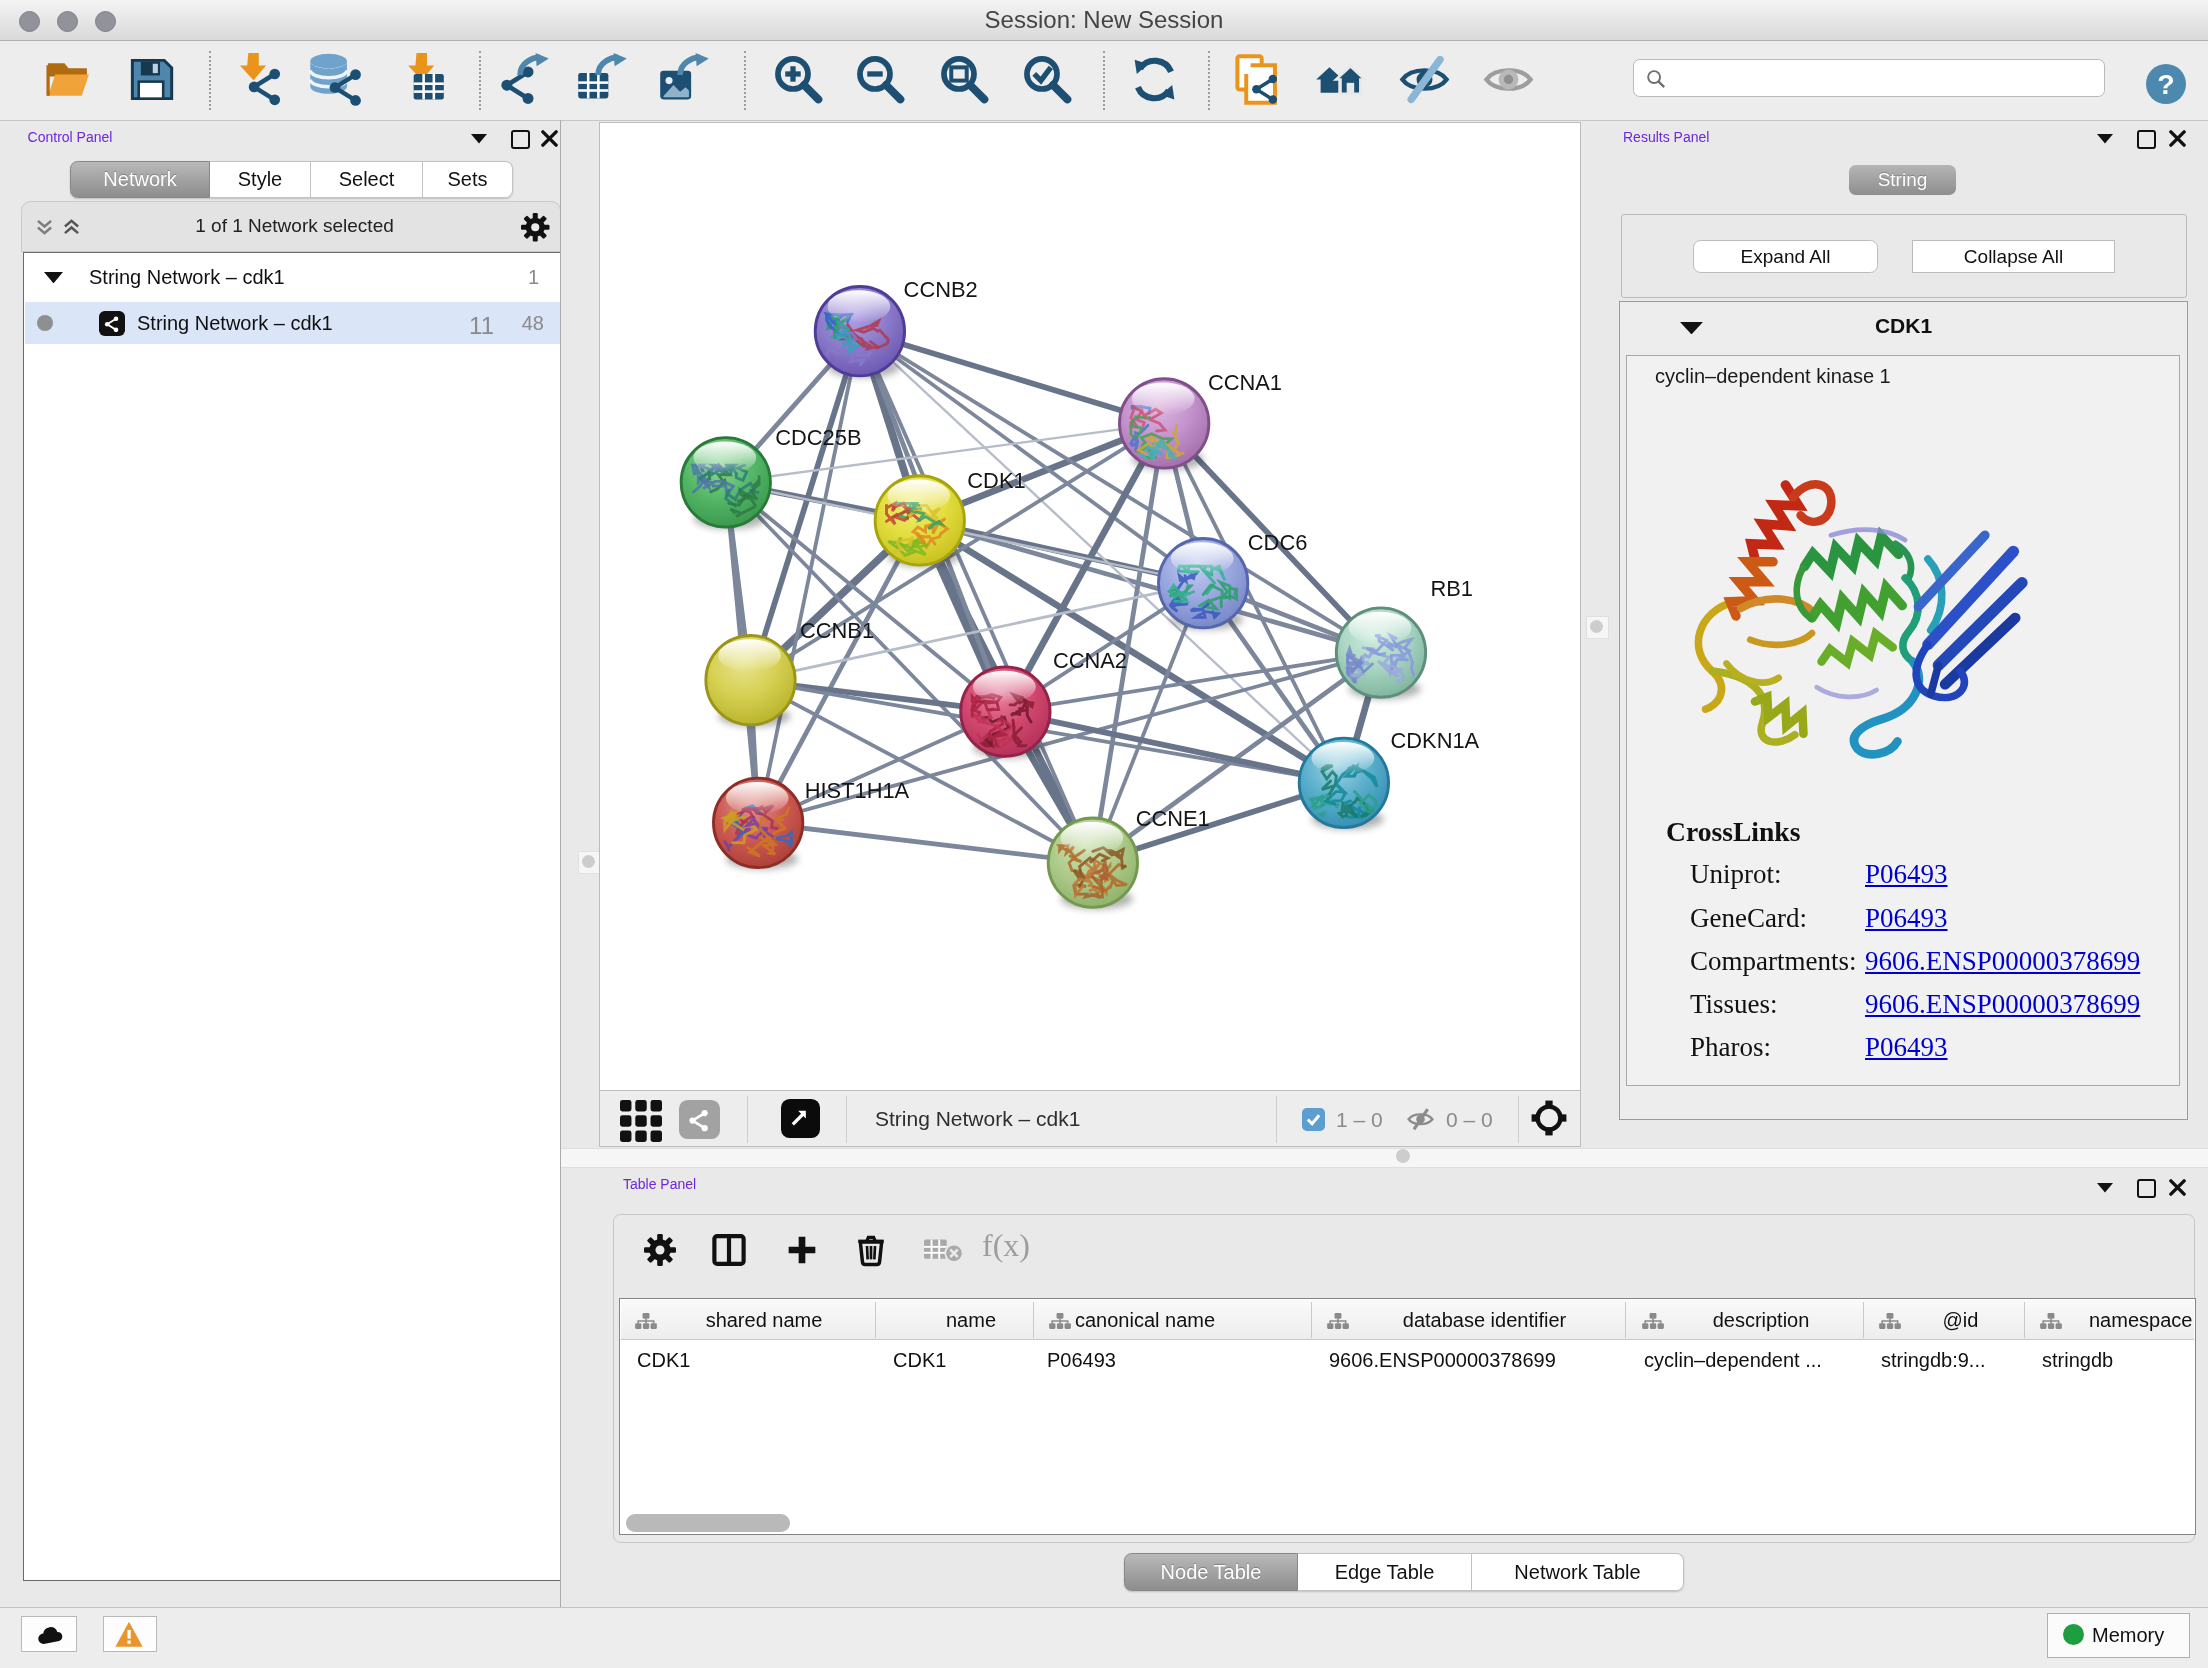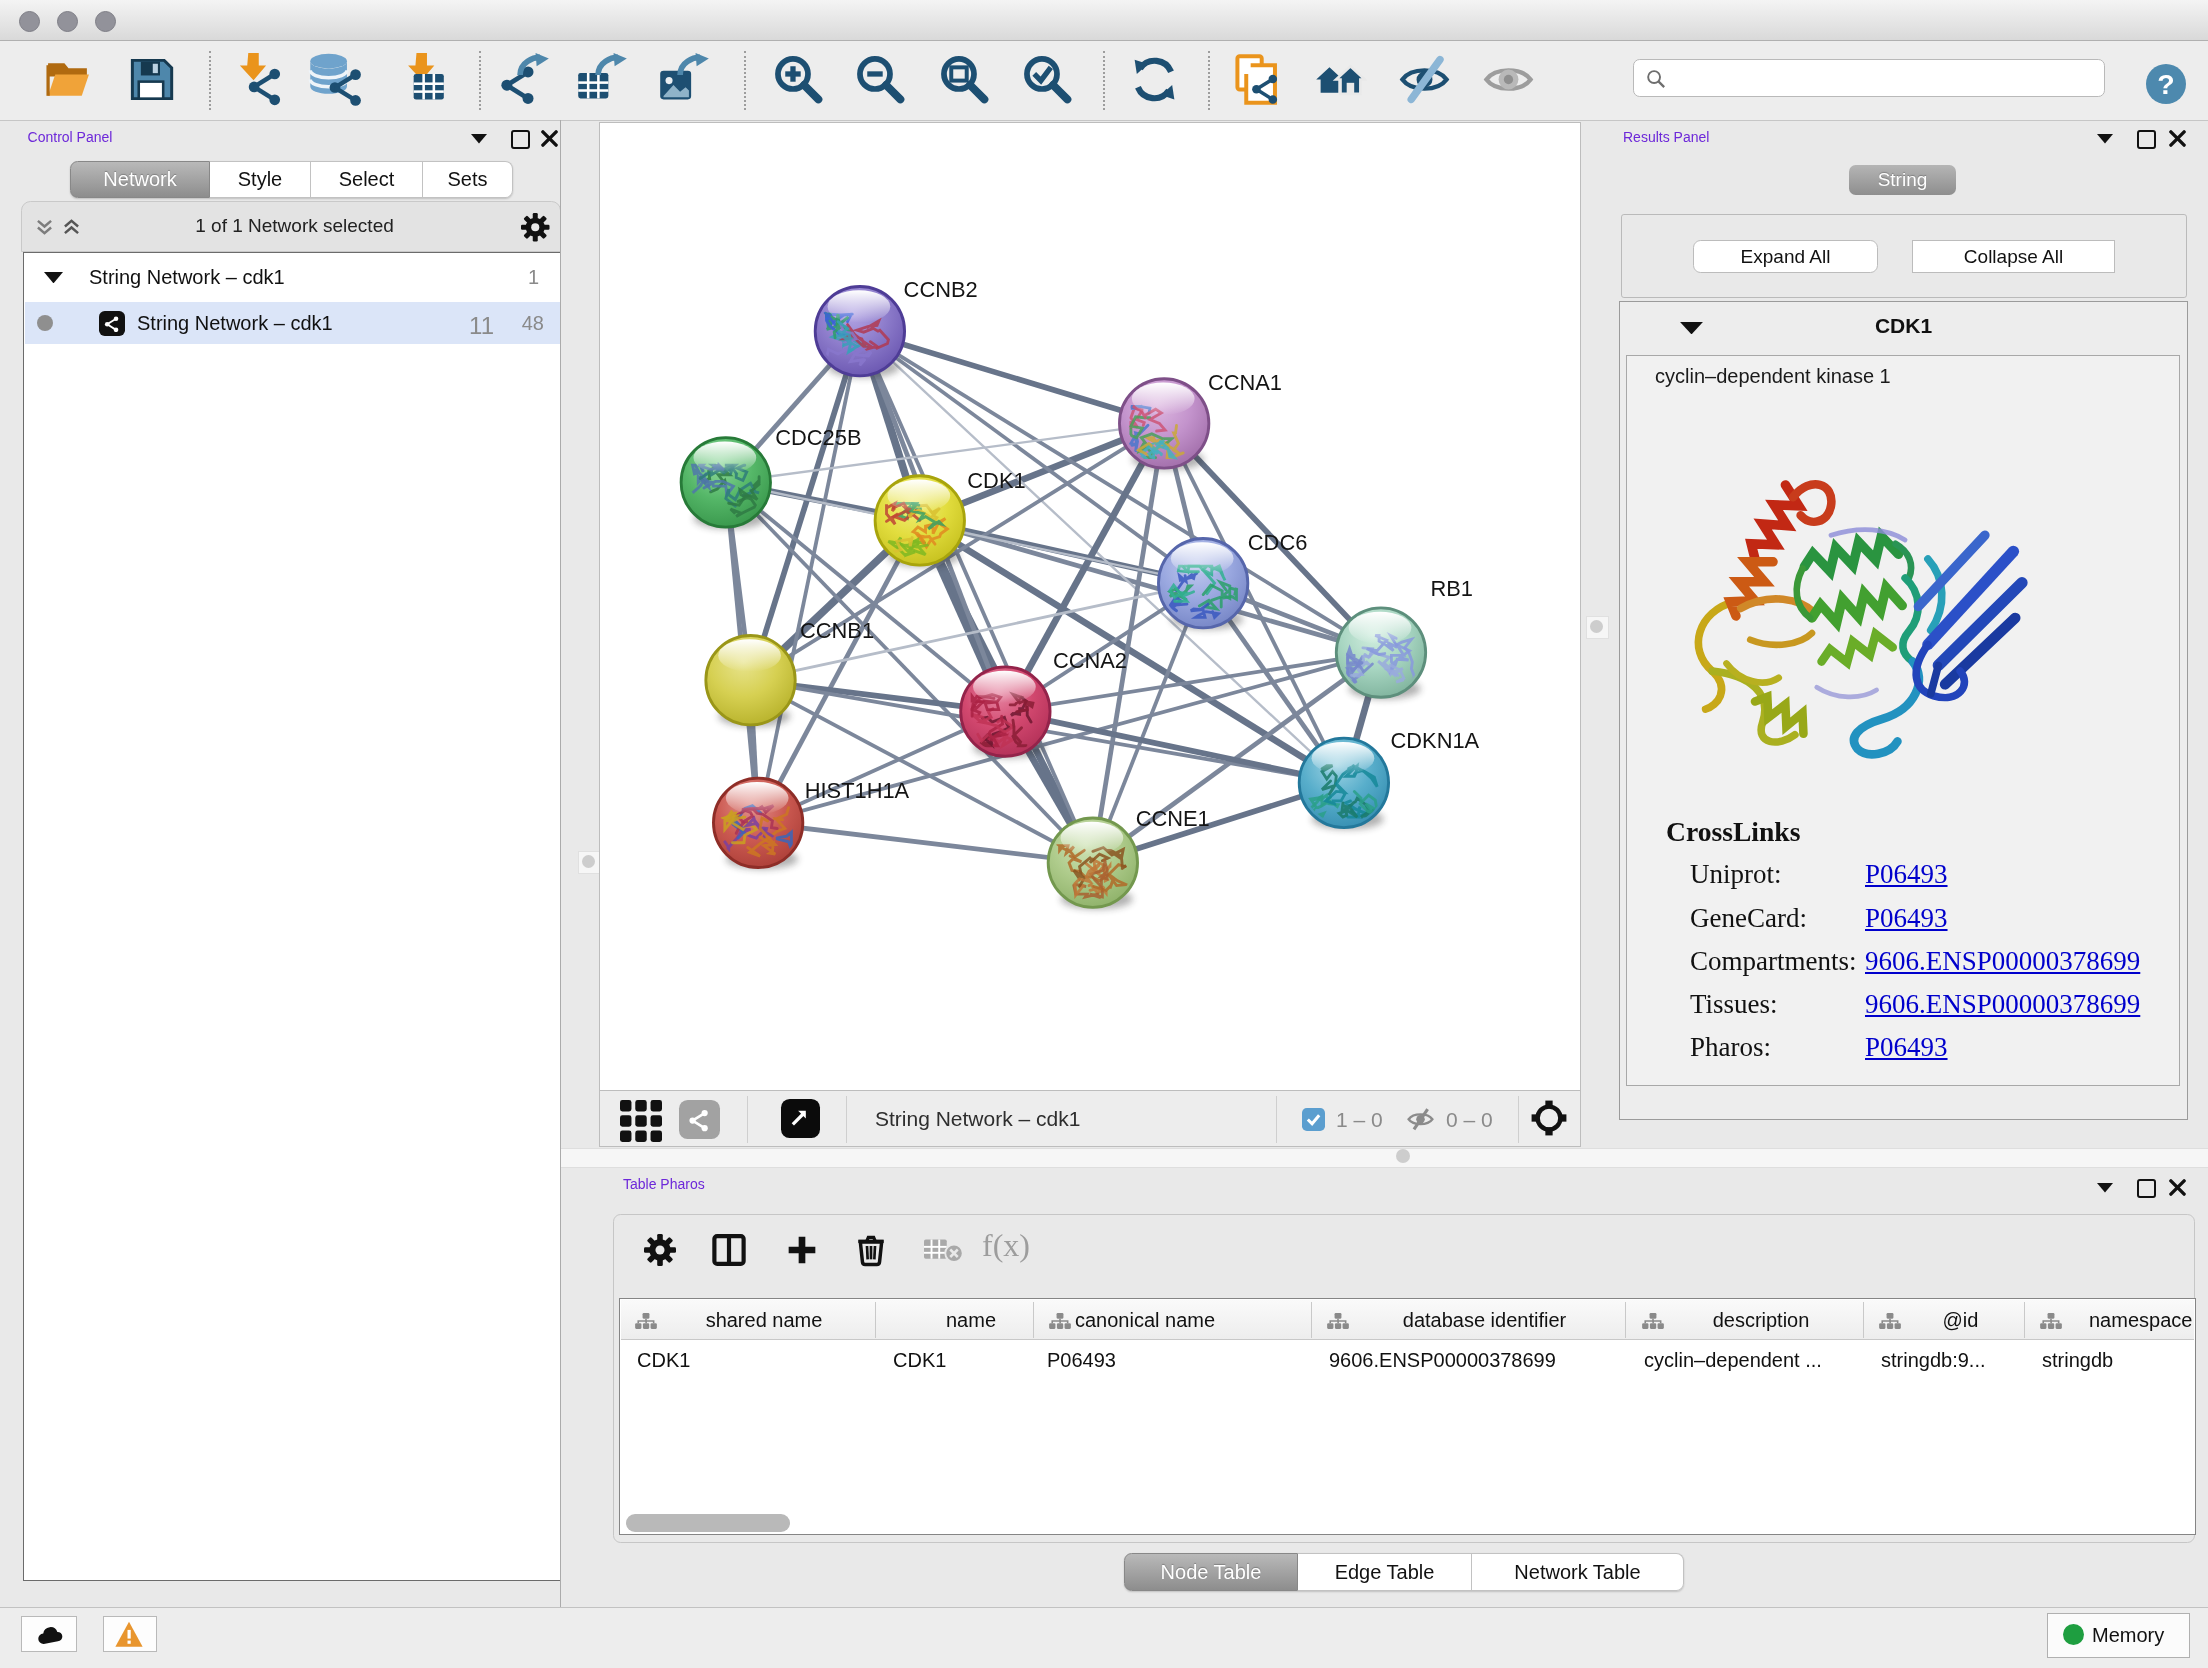--- a/index.html
+++ b/index.html
@@ -7,20 +7,21 @@
 .seg{position:absolute;display:flex;border-radius:7.6px;box-shadow:0 1px 1.9px rgba(0,0,0,0.18)}
 .seg div{border:1px solid #c2c2c2;border-left-width:0;background:#fff;color:#111;display:flex;align-items:center;justify-content:center}
 .seg div:first-child{border-left-width:1px;border-radius:7.6px 0 0 7.6px}
 .seg div:last-child{border-radius:0 7.6px 7.6px 0}
 .seg div.on{background:linear-gradient(#b9b9b9,#8d8d8d);color:#fff;border-color:#888;text-shadow:0 -1px 1px rgba(0,0,0,0.25)}
 </style></head><body>
 <div class="abs" style="left:0;top:0;width:2208px;height:40px;background:linear-gradient(#f4f4f4,#d9d9d9);border-bottom:1px solid #b0b0b0">
     <div class="abs" style="left:19px;top:11.4px;width:19px;height:19px;border-radius:50%;background:#92929a;border:1px solid #7e7e86"></div>
     <div class="abs" style="left:57px;top:11.4px;width:19px;height:19px;border-radius:50%;background:#92929a;border:1px solid #7e7e86"></div>
     <div class="abs" style="left:95px;top:11.4px;width:19px;height:19px;border-radius:50%;background:#92929a;border:1px solid #7e7e86"></div>
+    <div class="abs" style="left:0;top:5.7px;width:2208px;text-align:center;font-size:24px;color:#454545">Session: New Session</div>
   </div>
 <div class="abs" style="left:0;top:41px;width:2208px;height:79px;background:#ededed;border-bottom:1px solid #c6c6c6"></div>
 <svg style="position:absolute;left:42px;top:55px" width="53" height="49" viewBox="0 0 24 24">
     <path d="M2 4 h8 l2 2.5 h9 v4 H2 z" fill="#b06a10"></path>
     <path d="M2 20 L5.5 9.5 h16.5 L18.5 20 z" fill="#f0a339"></path>
     <path d="M2 20 L2 5" stroke="#b06a10" stroke-width="1.6"></path>
   </svg>
 <svg style="position:absolute;left:126px;top:54px" width="51" height="51" viewBox="0 0 24 24">
     <path d="M3 3 h15 l3.5 3.5 V21 H3 z" fill="#4e87ab" stroke="#16394f" stroke-width="1.4"></path>
     <rect x="7" y="3.6" width="9" height="6.5" fill="#16394f"></rect>
@@ -706,21 +707,21 @@
 <div class="abs" style="font-family:'Liberation Serif',serif;left:1690px;top:859px;font-size:27px;color:#111">Uniprot:</div>
 <div class="abs" style="font-family:'Liberation Serif',serif;left:1865px;top:859px;font-size:27px;color:#0000cc;text-decoration:underline">P06493</div>
 <div class="abs" style="font-family:Liberation Serif, serif;left:1690px;top:903px;font-size:27px;color:#111">GeneCard:</div>
 <div class="abs" style="font-family:'Liberation Serif',serif;left:1865px;top:903px;font-size:27px;color:#0000cc;text-decoration:underline">P06493</div>
 <div class="abs" style="font-family:'Liberation Serif',serif;left:1690px;top:946px;font-size:27px;color:#111">Compartments:</div>
 <div class="abs" style="font-family:'Liberation Serif',serif;left:1865px;top:946px;font-size:27px;color:#0000cc;text-decoration:underline">9606.ENSP00000378699</div>
 <div class="abs" style="font-family:'Liberation Serif',serif;left:1690px;top:989px;font-size:27px;color:#111">Tissues:</div>
 <div class="abs" style="font-family:'Liberation Serif',serif;left:1865px;top:989px;font-size:27px;color:#0000cc;text-decoration:underline">9606.ENSP00000378699</div>
 <div class="abs" style="font-family:Liberation Serif, serif;left:1690px;top:1032px;font-size:27px;color:#111">Pharos:</div>
 <div class="abs" style="font-family:'Liberation Serif',serif;left:1865px;top:1032px;font-size:27px;color:#0000cc;text-decoration:underline">P06493</div>
-<div class="abs panel-title" style="left:623px;top:1176px">Table Pharos</div>
+<div class="abs panel-title" style="left:623px;top:1176px">Table Panel</div>
 <svg style="position:absolute;left:2097px;top:1183px" width="16" height="9.5" viewBox="0 0 17 10">
     <path d="M0 0 h17 L8.5 10 z" fill="#111"></path>
   </svg>
 <div style="position:absolute;left:2137px;top:1179px;width:15px;height:15px;border:2.5px solid #111;border-radius:2.9px"></div>
 <svg style="position:absolute;left:2169px;top:1179px" width="17" height="17" viewBox="0 0 18 18">
     <g stroke="#111" stroke-width="3.6" stroke-linecap="round">
       <line x1="2" y1="2" x2="16" y2="16"></line>
       <line x1="16" y1="2" x2="2" y2="16"></line>
     </g>
   </svg>

